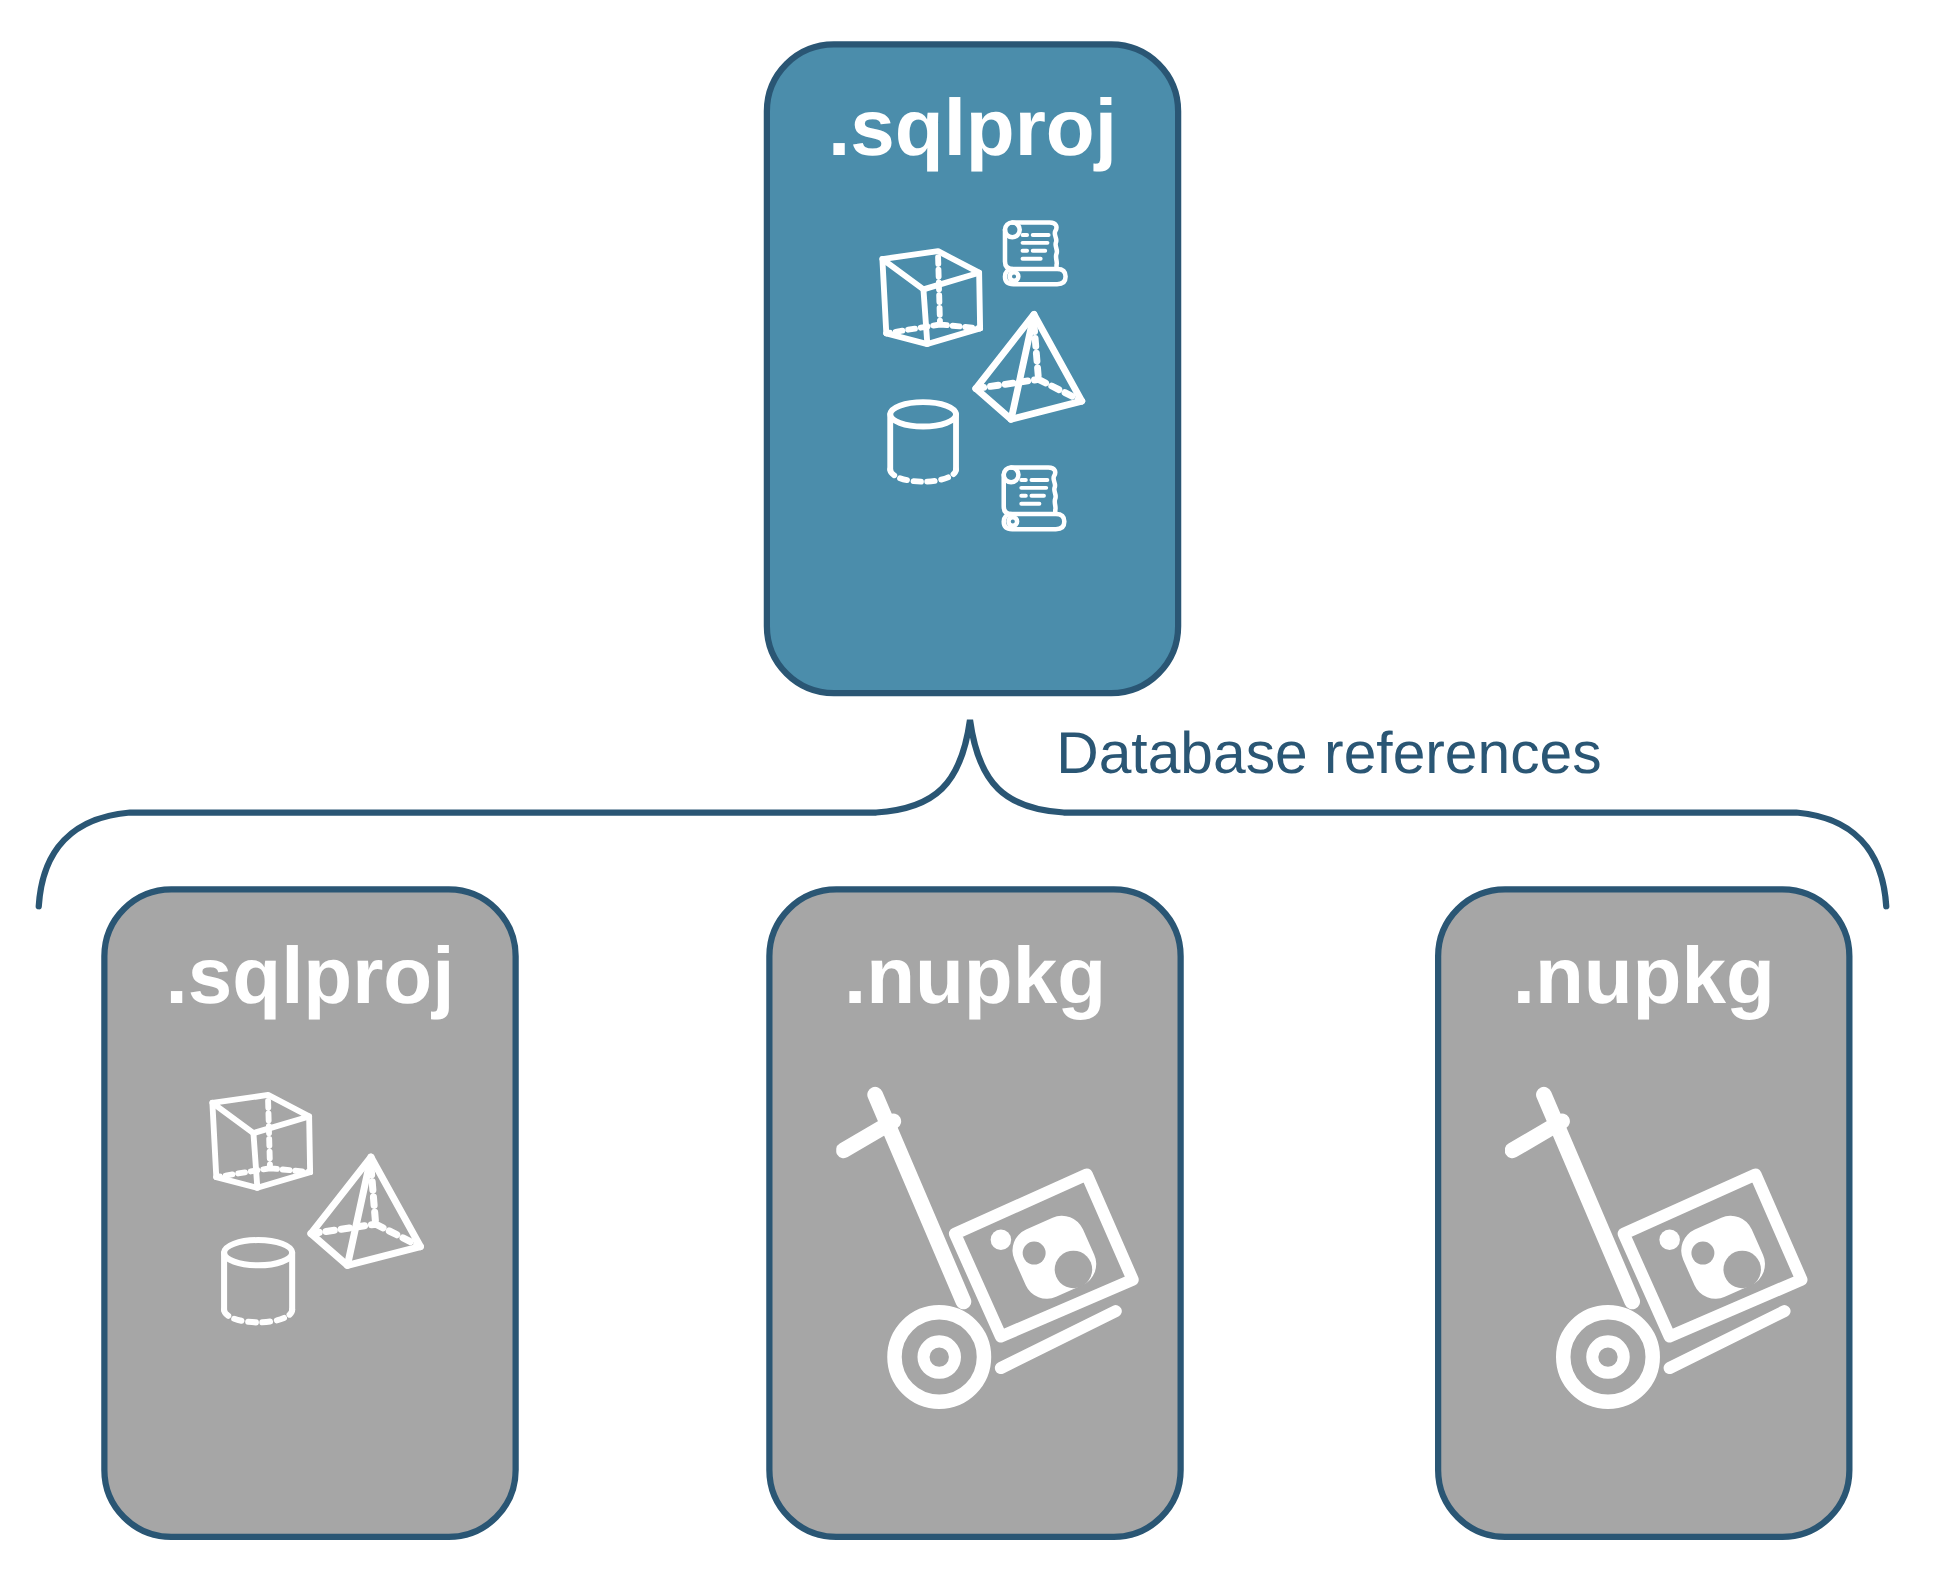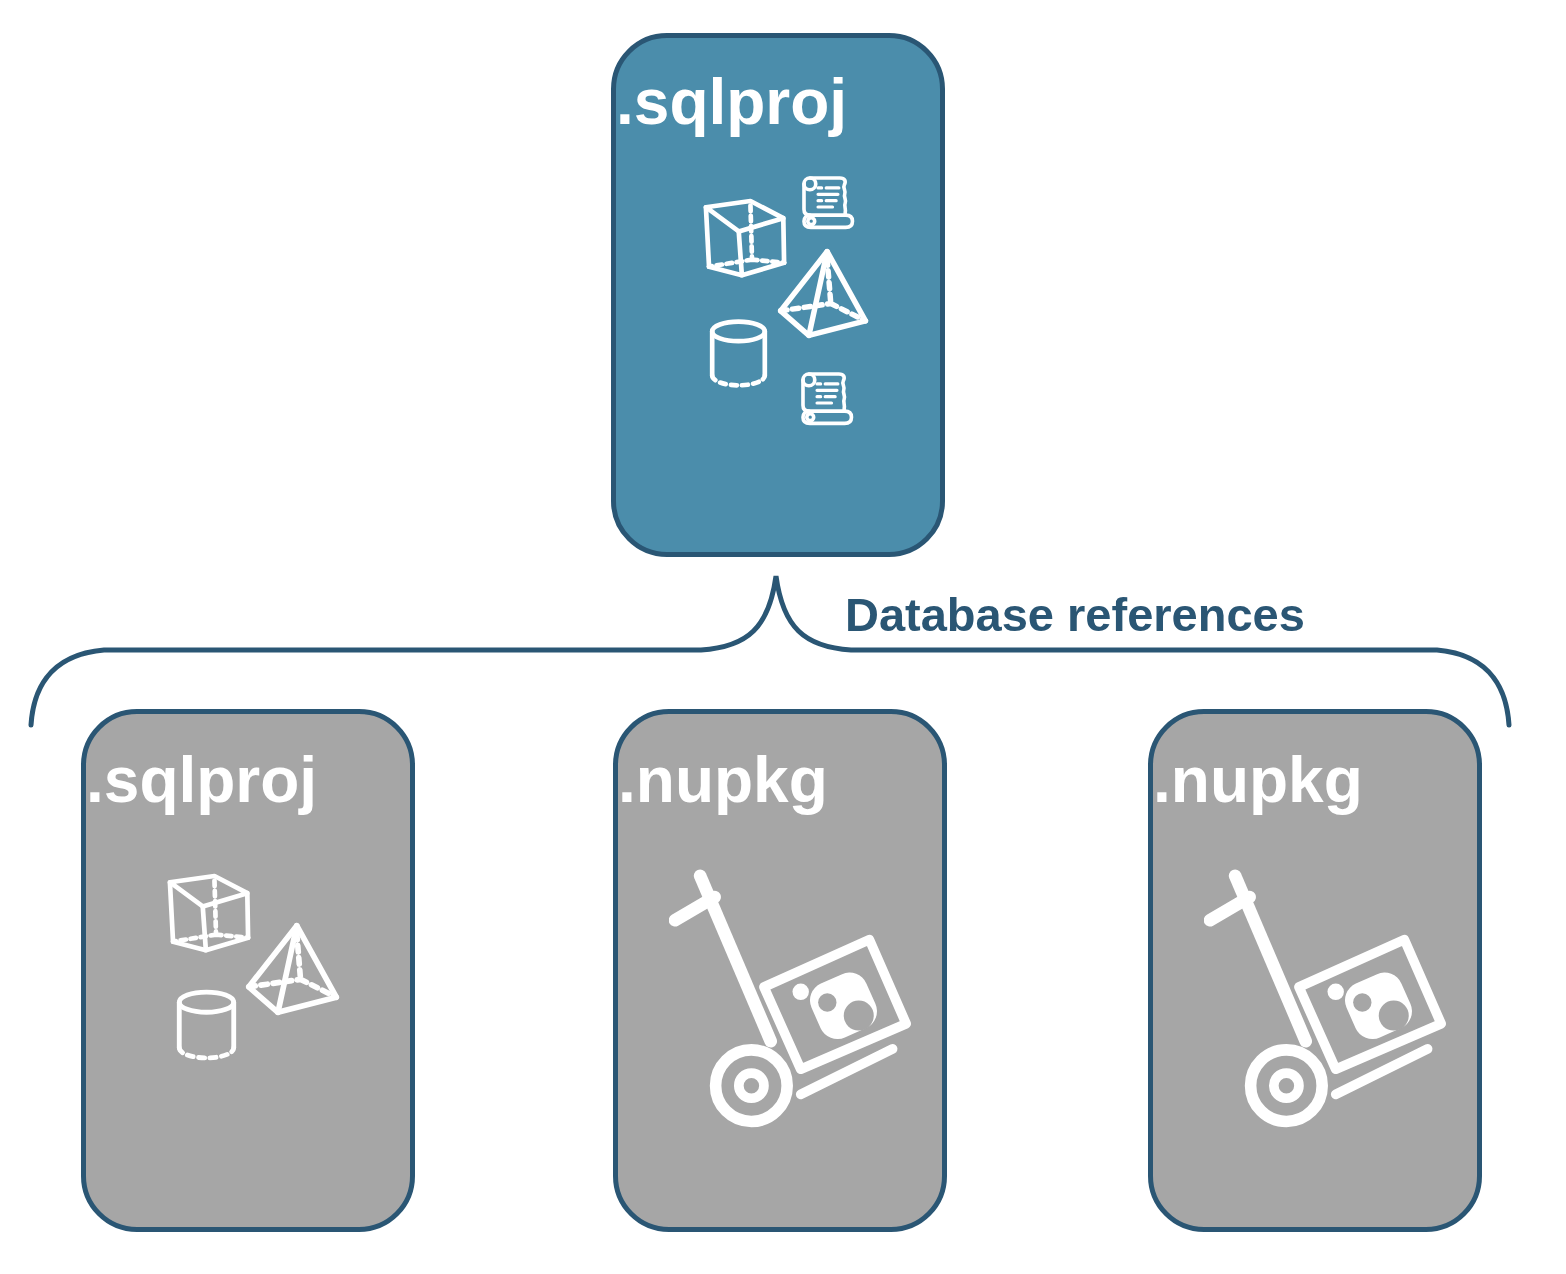--- a/index.html
+++ b/index.html
@@ -17,29 +17,29 @@
   }
   .card{
     position:absolute;box-sizing:border-box;
     border:5px solid var(--navy);border-radius:56px;
   }
   .card-top{left:611px;top:33px;width:334px;height:524px;background:var(--accent-teal);}
   .card-a{left:81px;top:709px;width:334px;height:523px;background:var(--card-gray);}
   .card-b{left:613px;top:709px;width:334px;height:523px;background:var(--card-gray);}
   .card-c{left:1148px;top:709px;width:334px;height:523px;background:var(--card-gray);}
   .card-title{
-    position:absolute;left:0;right:0;top:32px;text-align:left;
+    position:absolute;left:0;right:0;top:32px;text-align:center;
     font-size:64px;font-weight:bold;color:#fff;line-height:1;letter-spacing:0;
   }
   .card-a .card-title,.card-b .card-title,.card-c .card-title{top:34px;}
   .icon{position:absolute;color:var(--icon-white);display:block;}
   .brace-layer{position:absolute;left:0;top:0;pointer-events:none;}
   .connector-label{
-    position:absolute;left:845px;top:589px;line-height:1.1;
-    font-size:47px;font-weight:bold;color:var(--navy);white-space:nowrap;
+    position:absolute;left:845px;top:576px;line-height:1.1;
+    font-size:47px;font-weight:normal;color:var(--navy);white-space:nowrap;
   }
   .geo{stroke:currentColor;fill:none;stroke-linecap:round;stroke-linejoin:round;}
 </style>
 </head>
 <body>
 
 <svg width="0" height="0" style="position:absolute" aria-hidden="true">
   <defs>
     <g id="geo-cube" class="geo" stroke-width="6">
       <path d="M62,5 L5,13 L47,44 L104,27 Z"></path>

